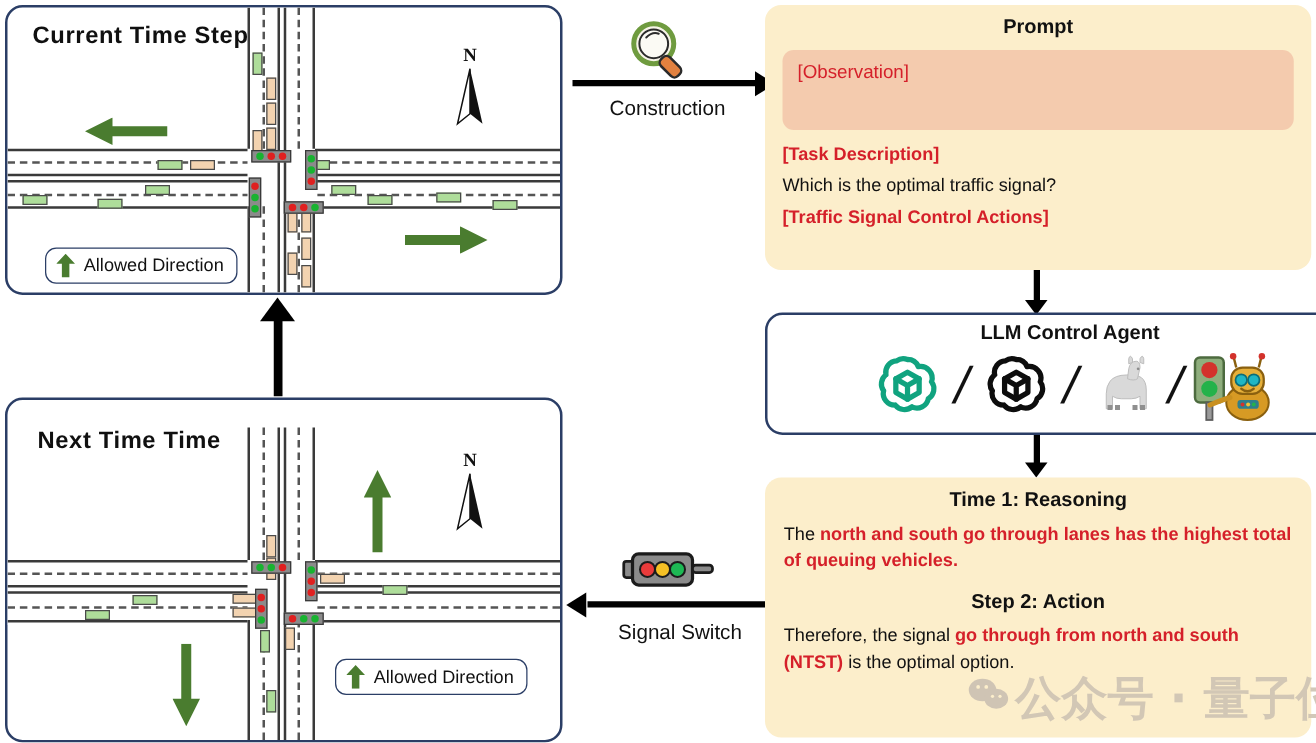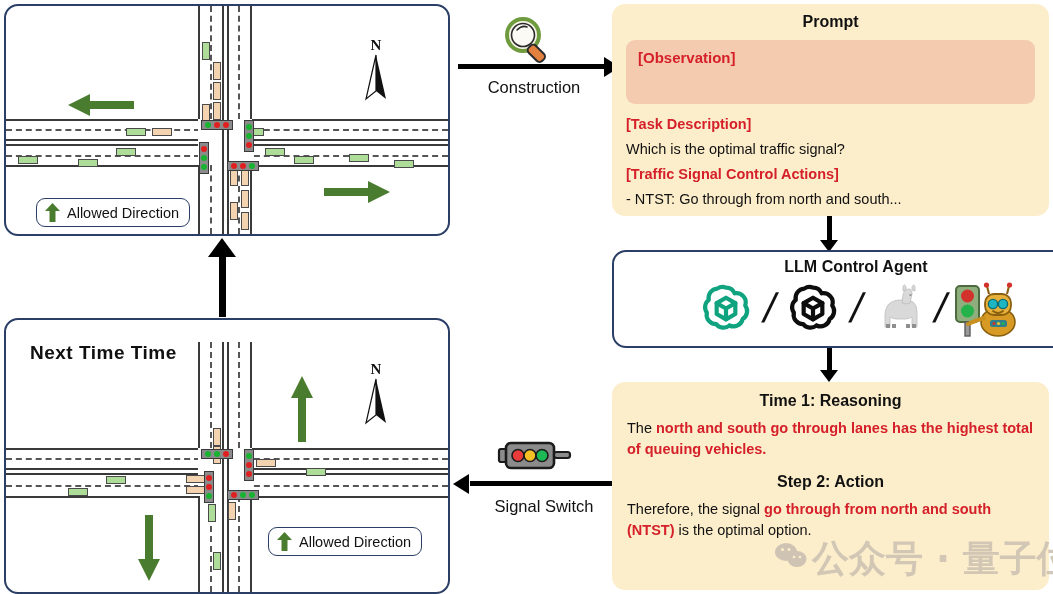--- a/index.html
+++ b/index.html
@@ -55,21 +55,21 @@
 
   
   .cardbox{
     position:absolute;background:#fceecb;border-radius:13px;box-sizing:border-box;
   }
   .card-title{
     text-align:center;font-weight:bold;font-size:16px;color:#111;
   }
   .obsbar{
     background:#f4cbae;border-radius:9px;padding:9px 12px;
-    font-weight:bold;color:#d5202a;font-size:15px;
+    font-weight:normal;color:#d5202a;font-size:15px;
   }
   .ptext{font-size:14.5px;color:#111;margin:7px 0 0 0;line-height:1.25;}
   .red{color:#d5202a;font-weight:bold;}
   .agentbox{
     position:absolute;background:#fff;border:2px solid #2b3e66;border-radius:14px;
     box-sizing:border-box;
   }
   .slash{font-size:41px;color:#111;font-weight:300;transform:skewX(-12deg);line-height:1;}
 
   
@@ -79,20 +79,21 @@
 
   
   .wm{position:absolute;color:#cfc4b4;font-size:37px;font-weight:bold;
       font-family:"DejaVu Sans",sans-serif;white-space:nowrap;opacity:.92;}
 </style>
 </head>
 <body>
 
 <div class="panel" style="left:4px;top:4px;width:442px;height:228px;">
 
+  <div class="panel-title" style="left:20px;top:12px;">Current Time Step</div>
 
   <div class="road-fill" style="left:0;top:113px;width:442px;height:48px;"></div>
   <div class="solid-h" style="left:0;top:113px;width:442px;"></div>
   <div class="solid-h" style="left:0;top:133px;width:442px;"></div>
   <div class="solid-h" style="left:0;top:138px;width:442px;"></div>
   <div class="solid-h" style="left:0;top:159px;width:442px;"></div>
   <div class="dash-h" style="left:0;top:123px;width:194px;"></div>
   <div class="dash-h" style="left:238px;top:123px;width:204px;"></div>
   <div class="dash-h" style="left:0;top:149px;width:194px;"></div>
   <div class="dash-h" style="left:238px;top:149px;width:204px;"></div>
@@ -284,21 +285,20 @@
 <div class="arrow-line" style="left:470px;top:481px;width:142px;height:5px;"></div>
 <div class="tri" style="left:453px;top:474px;border-top:10px solid transparent;border-bottom:10px solid transparent;border-right:16px solid #000;"></div>
 <div class="conn-label" style="left:464px;top:495px;width:160px;">Signal Switch</div>
 
 <div class="cardbox" style="left:612px;top:4px;width:437px;height:212px;padding:9px 14px 10px 14px;">
   <div class="card-title">Prompt</div>
   <div class="obsbar" style="margin-top:9px;height:46px;">[Observation]</div>
   <div class="ptext red" style="margin-top:11px;">[Task Description]</div>
   <div class="ptext">Which is the optimal traffic signal?</div>
   <div class="ptext red">[Traffic Signal Control Actions]</div>
-  <div class="ptext">- NTST: Go through from north and south...</div>
 </div>
 
 <div class="arrow-line" style="left:827px;top:216px;width:5px;height:26px;"></div>
 <div class="tri" style="left:820px;top:240px;border-left:9px solid transparent;border-right:9px solid transparent;border-top:12px solid #000;"></div>
 
 <div class="agentbox" style="left:612px;top:250px;width:488px;height:98px;">
   <div class="card-title" style="margin-top:6px;">LLM Control Agent</div>
   <div style="display:flex;align-items:center;justify-content:center;gap:8px;margin-top:2px;">
     <svg width="60" height="56" viewBox="0 0 48 48">
       <g fill="none" stroke="#10a37f" stroke-width="3.6" stroke-linejoin="round" stroke-linecap="round">

